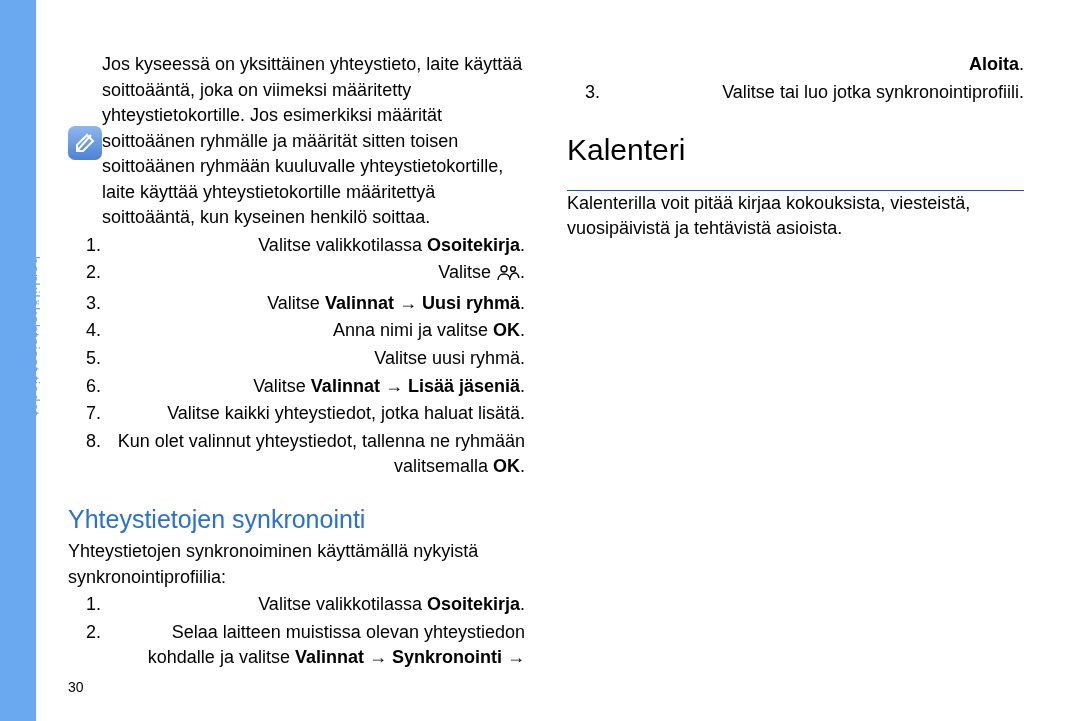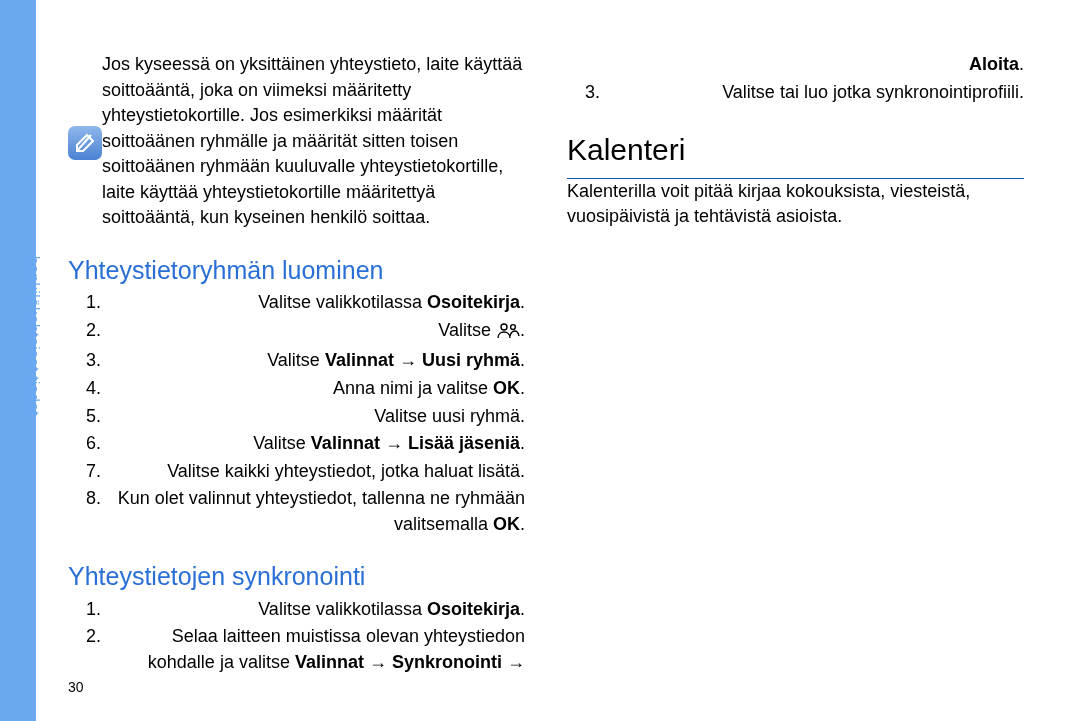--- a/index.html
+++ b/index.html
@@ -71,21 +71,21 @@
   h2.blue {
     color: #2a6fd6;
     font-weight: 400;
     font-size: 25px;
     margin: 22px 0 2px 0;
   }
   h1.section {
     font-weight: 400;
     font-size: 30px;
     margin: 24px 0 0 0;
-    padding-bottom: 6px;
+    padding-bottom: 18px;
     border-bottom: 1px solid #1756a6;
   }
   ol {
     list-style-position: outside;
     padding-left: 38px;
     margin: 2px 0 0 0;
   }
   ol li { padding-left: 2px; margin-bottom: 2px; text-align: right; }
   .b { font-weight: 700; }
   .icon-inline {
@@ -110,40 +110,40 @@
 
     <div class="note">
       <div class="note-icon">
         <svg viewBox="0 0 24 24" fill="none" stroke="#fff" stroke-width="2">
           <path d="M4 20 L18 4 M4 20 L4 14 L14 4 L20 10 L10 20 Z"></path>
         </svg>
       </div>
       <div class="note-text">Jos kyseessä on yksittäinen yhteystieto, laite käyttää soittoääntä, joka on viimeksi määritetty yhteystietokortille. Jos esimerkiksi määrität soittoäänen ryhmälle ja määrität sitten toisen soittoäänen ryhmään kuuluvalle yhteystietokortille, laite käyttää yhteystietokortille määritettyä soittoääntä, kun kyseinen henkilö soittaa.</div>
     </div>
 
-    <h2 class="blue">Yhteystietoryhmän luominen</h2>
     <ol>
       <li><span>Valitse valikkotilassa </span><span class="b">Osoitekirja</span>.</li>
       <li><span>Valitse </span><span class="icon-inline"><svg width="24" height="18" viewBox="0 0 24 18">
               <g fill="none" stroke="#000" stroke-width="1.4">
                 <circle cx="8" cy="6" r="3"></circle>
                 <path d="M2 17c0-4 3-6 6-6s6 2 6 6"></path>
                 <circle cx="17" cy="6" r="2.4"></circle>
                 <path d="M14 15c1-4 3-5 5-5s3 1 4 5"></path>
               </g>
             </svg></span>.</li>
       <li><span>Valitse </span><span class="b">Valinnat</span> → <span class="b">Uusi ryhmä</span>.</li>
       <li><span>Anna nimi ja valitse </span><span class="b">OK</span>.</li>
       <li>Valitse uusi ryhmä.</li>
       <li><span>Valitse </span><span class="b">Valinnat</span> → <span class="b">Lisää jäseniä</span>.</li>
       <li>Valitse kaikki yhteystiedot, jotka haluat lisätä.</li>
       <li><span>Kun olet valinnut yhteystiedot, tallenna ne ryhmään valitsemalla </span><span class="b">OK</span>.</li>
     </ol>
 
     <h2 class="blue">Yhteystietojen synkronointi</h2>
+    <p>Yhteystietojen synkronoiminen käyttämällä nykyistä synkronointiprofiilia:</p>
     <ol>
       <li><span>Valitse valikkotilassa </span><span class="b">Osoitekirja</span>.</li>
       <li><span>Selaa laitteen muistissa olevan yhteystiedon kohdalle ja valitse </span><span class="b">Valinnat</span> → <span class="b">Synkronointi</span> → <span class="b">Aloita</span>.</li>
       <li>Valitse tai luo jotka synkronointiprofiili.</li>
     </ol>
 
     <h1 class="section">Kalenteri</h1>
     <p>Kalenterilla voit pitää kirjaa kokouksista, viesteistä, vuosipäivistä ja tehtävistä asioista.</p>
 
   </div>

